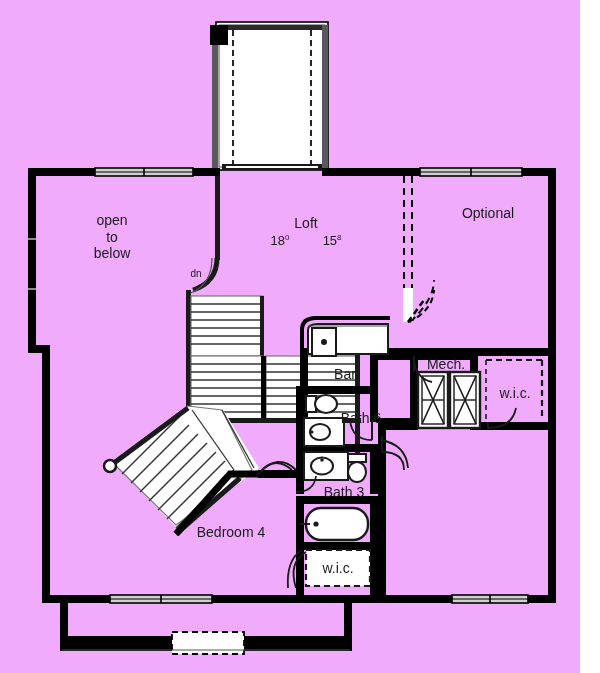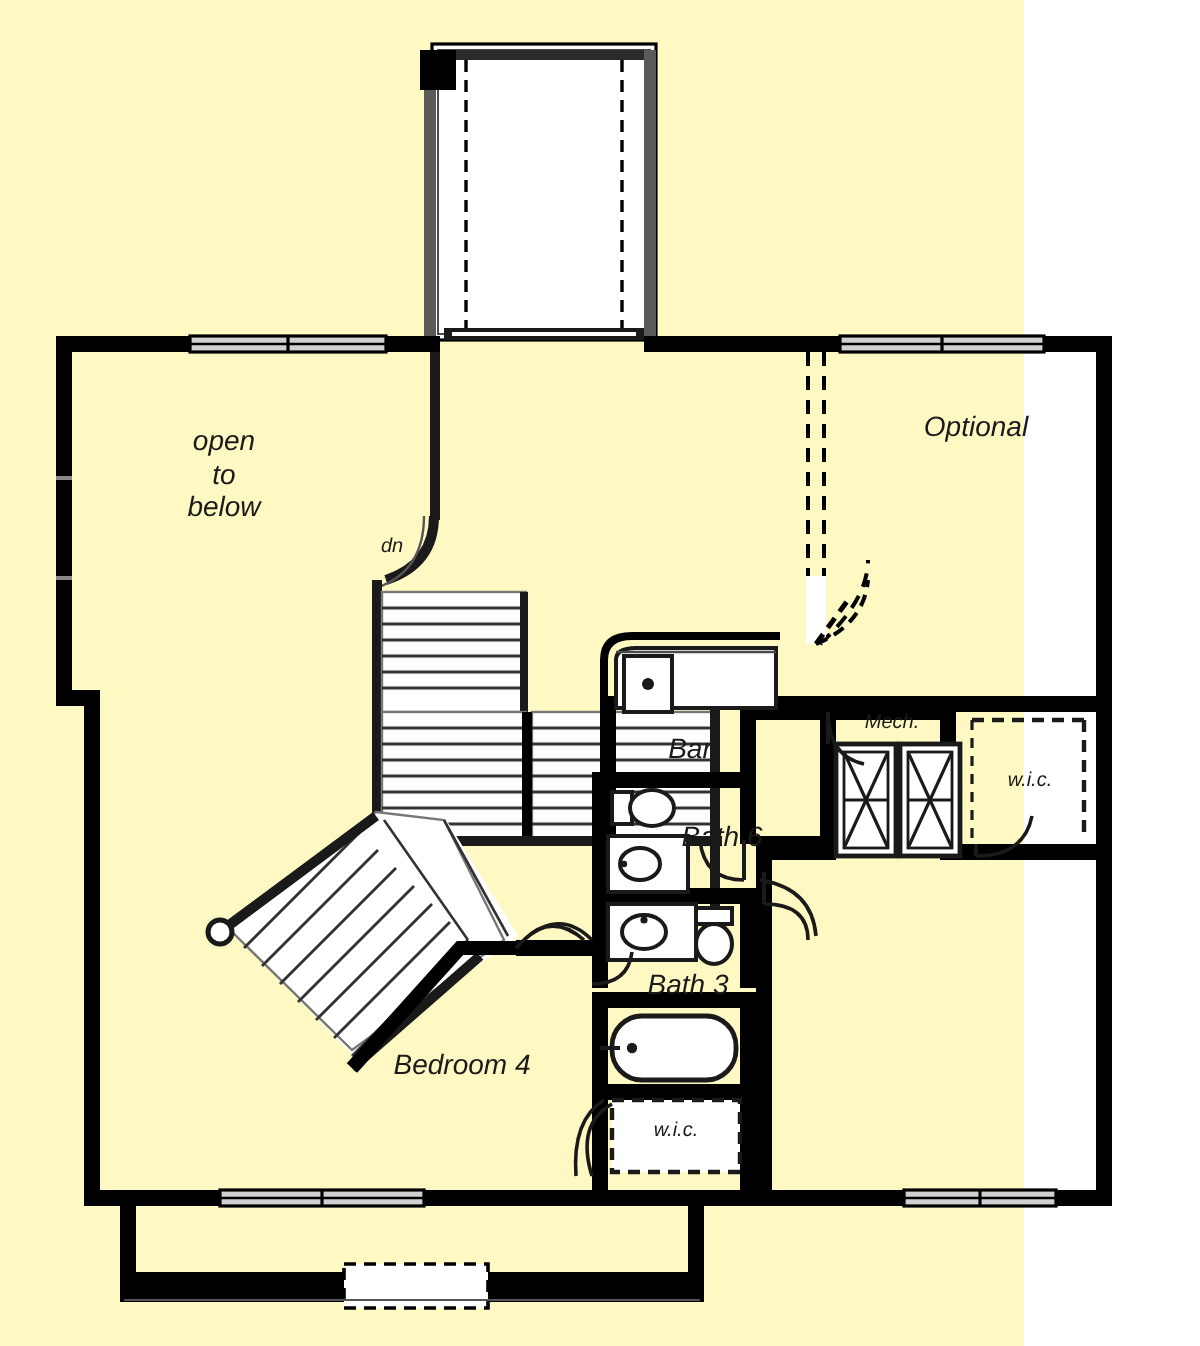--- a/index.html
+++ b/index.html
@@ -8,43 +8,42 @@
     background: #ffffff;
   }
   body {
     width: 600px;
     height: 673px;
     font-family: "Liberation Sans", sans-serif;
     overflow: hidden;
   }
   #plan-root {
     position: relative;
-    width: 512px;
+    width: 580px;
     height: 673px;
-    background: #fef9c3;
-    font-style: italic;
+    background: #f0abfc;
   }
   #plan-svg {
     position: absolute;
     left: 0;
     top: 0;
     width: 600px;
     height: 673px;
   }
   .room-label {
     position: absolute;
     text-align: center;
     color: #1a1a1a;
     font-family: "Liberation Sans", sans-serif;
     line-height: 1.18;
     white-space: nowrap;
     user-select: none;
   }
   .rl-name { font-size: 14px; }
-  .rl-name.small { font-size: 10px; }
+  .rl-name.small { font-size: 14px; }
   .rl-dims {
     font-size: 13px;
     margin-top: 1px;
     display: block;
   }
   .dim-pair {
     display: inline-block;
   }
   .dim-gap { display: inline-block; width: 26px; }
   sup.ft {
@@ -354,20 +353,28 @@
   </svg>
 
   <div class="room-label" style="left:72px; top:212px; width:80px;">
     <div class="rl-name">open</div>
     <div class="rl-name">to</div>
     <div class="rl-name">below</div>
   </div>
 
   <div class="room-label tiny-note" style="left:176px; top:268px; width:40px;">dn</div>
 
+  <div class="room-label" style="left:246px; top:215px; width:120px;">
+    <div class="rl-name">Loft</div>
+    <div class="rl-dims">
+      <span class="dim-pair"><span>18</span><sup class="ft">0</sup></span>
+      <span class="dim-gap"></span>
+      <span class="dim-pair"><span>15</span><sup class="ft">8</sup></span>
+    </div>
+  </div>
 
   <div class="room-label" style="left:422px; top:205px; width:132px;">
     <div class="rl-name">Optional</div>
   </div>
 
   <div class="room-label" style="left:166px; top:524px; width:130px;">
     <div class="rl-name">Bedroom 4</div>
   </div>
 
 

